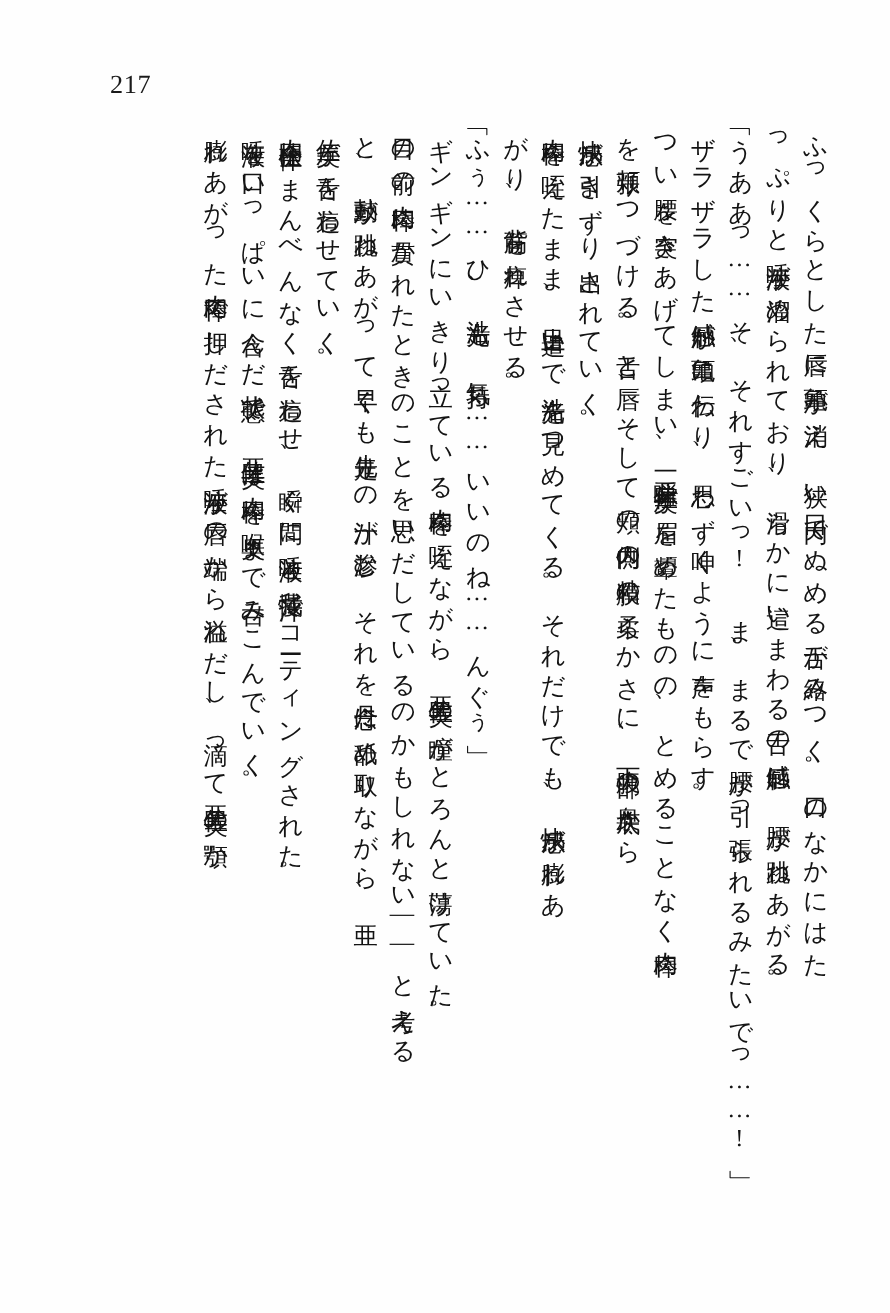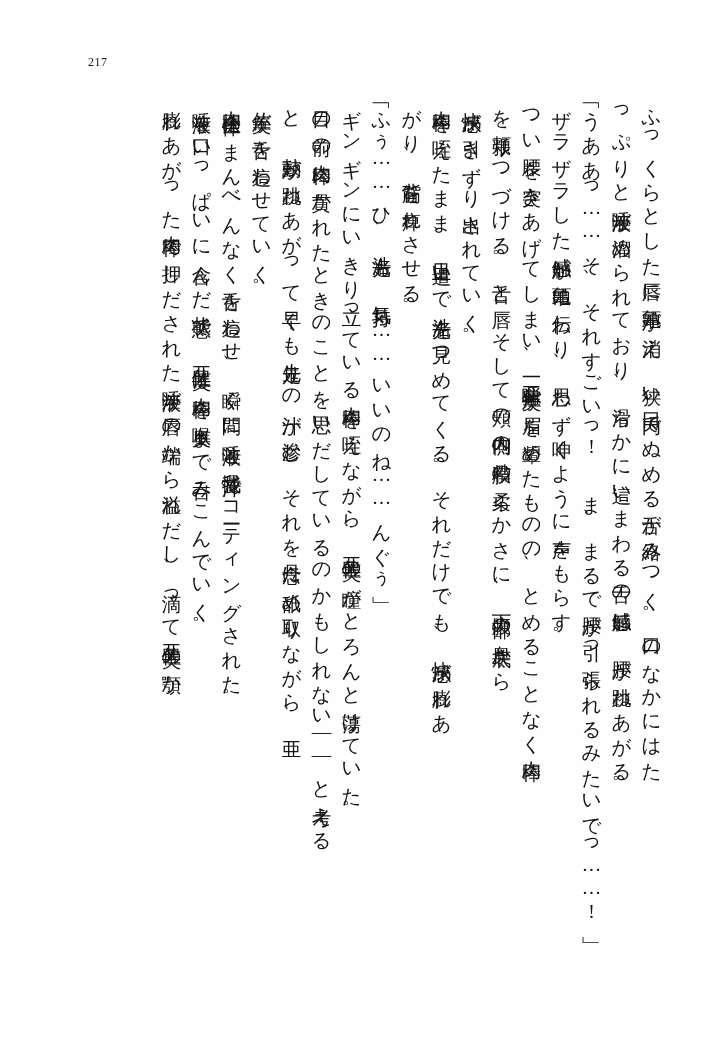--- a/index.html
+++ b/index.html
@@ -18,21 +18,21 @@
     position: relative;
     width: 712px;
     height: 1050px;
     background: #fefefe;
     box-sizing: border-box;
   }
   #page-number {
     position: absolute;
     top: 55px;
     left: 88px;
-    font-size: 12px;
+    font-size: 21px;
     font-family: "Liberation Serif", "DejaVu Serif", serif;
     color: #1a1a1a;
     letter-spacing: 0.5px;
   }
   #body-text {
     position: absolute;
     top: 96px;
     left: 46px;
     width: 620px;
     height: 900px;

